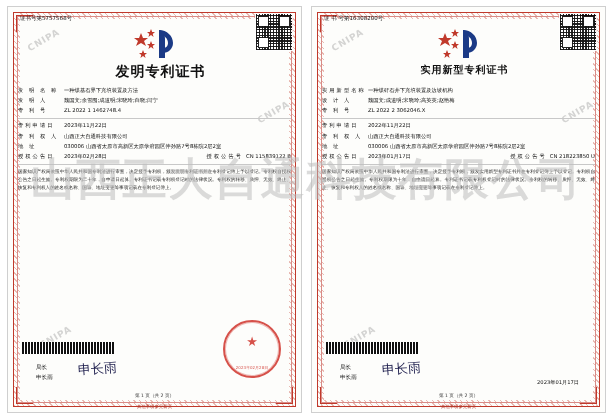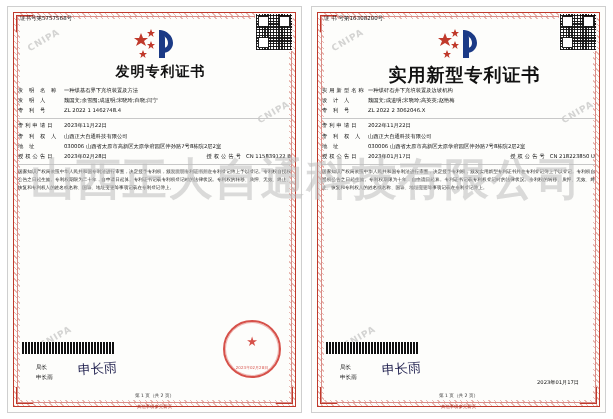--- a/index.html
+++ b/index.html
@@ -84,21 +84,21 @@
     position:absolute;left:50%;transform:translateX(-50%);
     top:20px;width:52px;height:34px;
   }
   .title{
     position:absolute;left:12px;right:0;top:56px;
     text-align:center;
     font-size:14px;font-weight:bold;letter-spacing:1px;
     color:#111;
     font-family:"DejaVu Sans","Liberation Sans",sans-serif;
   }
-  .title.small{font-size:18px;}
+  .title.small{font-size:10px;}
   .fields{
     position:absolute;left:10px;right:10px;top:80px;
   }
   .row{display:flex;margin-bottom:3.2px;font-size:5.3px;}
   .row .lab{width:46px;flex:0 0 46px;letter-spacing:2px;color:#111;}
   .row .val{flex:1;color:#111;}
   .rule{
     border-top:.6px solid #c8c8c8;margin:4px 0 3px 0;
   }
   .para{

